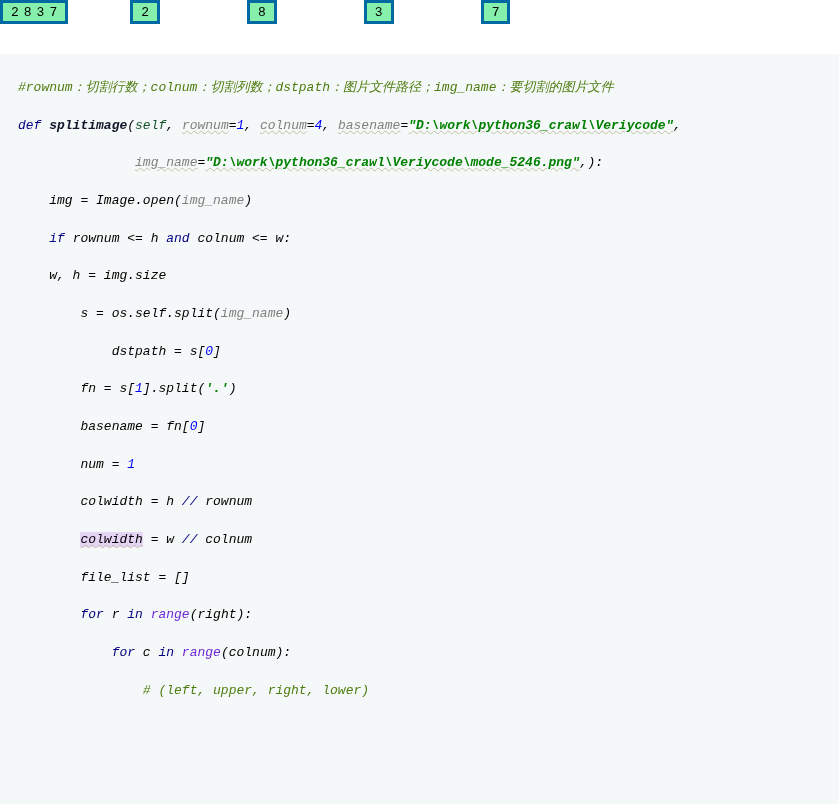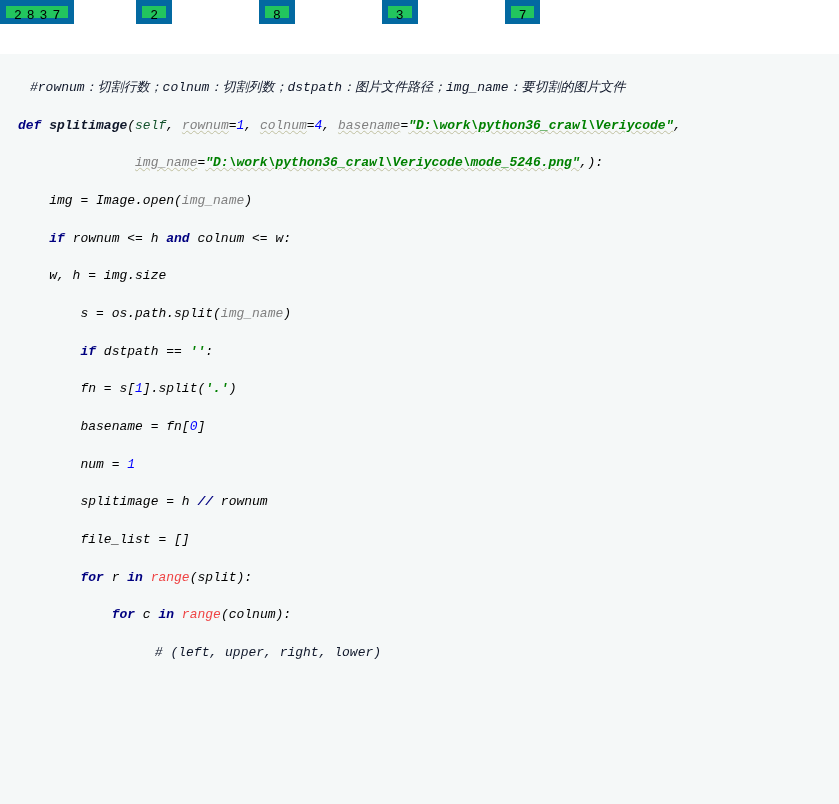--- a/index.html
+++ b/index.html
@@ -1,30 +1,30 @@
 <!DOCTYPE html>
 <html><head>
 <meta charset="utf-8">
 <style>
 * { margin:0; padding:0; box-sizing:border-box; }
 body { font-family:"Consolas","Courier New",monospace; font-size:13px; background:#fff; width:839px; font-style:italic; }
 .tabs { display:flex; height:24px; padding-left:0; }
-.tab { border:6px solid #0369a1; padding:2px 8px; margin-right:2px; font-style:normal; background:#22c55e; min-width:20px; text-align:right; }
+.tab { border:3px solid #0369a1; padding:2px 8px; margin-right:2px; font-style:normal; background:#86efac; min-width:20px; text-align:right; }
 .tab:first-child { letter-spacing:5px; padding-right:3px; }
 .spacer { width:60px; }
 .editor { background:#f5f8f8; padding:6px 0 6px 18px; line-height:1.45; white-space:pre; overflow:hidden; margin-top:30px; }
 .line { position:relative; }
-.c-kw { color:#000080; font-weight:bold; }
+.c-kw { color:#000080; font-weight:normal; }
 .c-def { color:#0f172a; font-weight:bold; }
 .c-self { color:#14532d; }
 .c-param { color:#808080; }
 .c-num { color:#0000ff; }
 .c-str { color:#008000; font-weight:bold; }
-.c-cmt { color:#0f172a;margin-left:12px; }
-.c-func { color:#ef4444; }
+.c-cmt { color:#4d7c0f; }
+.c-func { color:#6d28d9; }
 .c-hl { background:#e6d4f5; }
 .wavy { text-decoration:underline wavy #c0c0a0; text-decoration-thickness:1px; }
 </style>
 </head>
 <body>
 
 <div class="tabs">
 <div class="tab">2837</div>
 <div class="spacer"></div>
 <div class="tab">2</div>
@@ -36,28 +36,29 @@
 <div class="tab">7</div>
 </div>
 
 <div class="editor">
 <div class="line"><span class="c-cmt">#rownum：切割行数；colnum：切割列数；dstpath：图片文件路径；img_name：要切割的图片文件</span></div>
 <div class="line"><span class="c-kw">def</span> <span class="c-def">splitimage</span>(<span class="c-self">self</span>, <span class="c-param wavy">rownum</span>=<span class="c-num">1</span>, <span class="c-param wavy">colnum</span>=<span class="c-num">4</span>, <span class="c-param wavy">basename</span>=<span class="c-str wavy">"D:\work\python36_crawl\Veriycode"</span>,</div>
 <div class="line">               <span class="c-param wavy">img_name</span>=<span class="c-str wavy">"D:\work\python36_crawl\Veriycode\mode_5246.png"</span>,):</div>
 <div class="line">    <span>img = Image.open(</span><span class="c-param">img_name</span><span>)</span></div>
 <div class="line">    <span class="c-kw">if</span><span> rownum &lt;= h </span><span class="c-kw">and</span><span> colnum &lt;= w:</span></div>
 <div class="line">    <span>w, h = img.size</span></div>
-<div class="line">        <span>s = os.path.split(</span><span class="c-param">img_name</span><span>)</span></div>
-<div class="line">        <span class="c-kw">if</span><span> dstpath == </span><span class="c-str">''</span><span>:</span></div>
+<div class="line">        <span>s = os.self.split(</span><span class="c-param">img_name</span><span>)</span></div>
+<div class="line">            <span>dstpath = s[</span><span class="c-num">0</span><span>]</span></div>
 <div class="line">        <span>fn = s[</span><span class="c-num">1</span><span>].split(</span><span class="c-str">'.'</span><span>)</span></div>
 <div class="line">        <span>basename = fn[</span><span class="c-num">0</span><span>]</span></div>
 <div class="line">        <span>num = </span><span class="c-num">1</span></div>
-<div class="line">        <span>splitimage = h </span><span class="c-kw">//</span><span> rownum</span></div>
+<div class="line">        <span>colwidth = h </span><span class="c-kw">//</span><span> rownum</span></div>
+<div class="line">        <span class="c-hl wavy">colwidth</span><span> = w </span><span class="c-kw">//</span><span> colnum</span></div>
 <div class="line">        <span>file_list = []</span></div>
-<div class="line">        <span class="c-kw">for</span><span> r </span><span class="c-kw">in</span> <span class="c-func">range</span><span>(split):</span></div>
+<div class="line">        <span class="c-kw">for</span><span> r </span><span class="c-kw">in</span> <span class="c-func">range</span><span>(right):</span></div>
 <div class="line">            <span class="c-kw">for</span><span> c </span><span class="c-kw">in</span> <span class="c-func">range</span><span>(colnum):</span></div>
 <div class="line">                <span class="c-cmt"># (left, upper, right, lower)</span></div>
 
 
 
 
 
 
 
 

